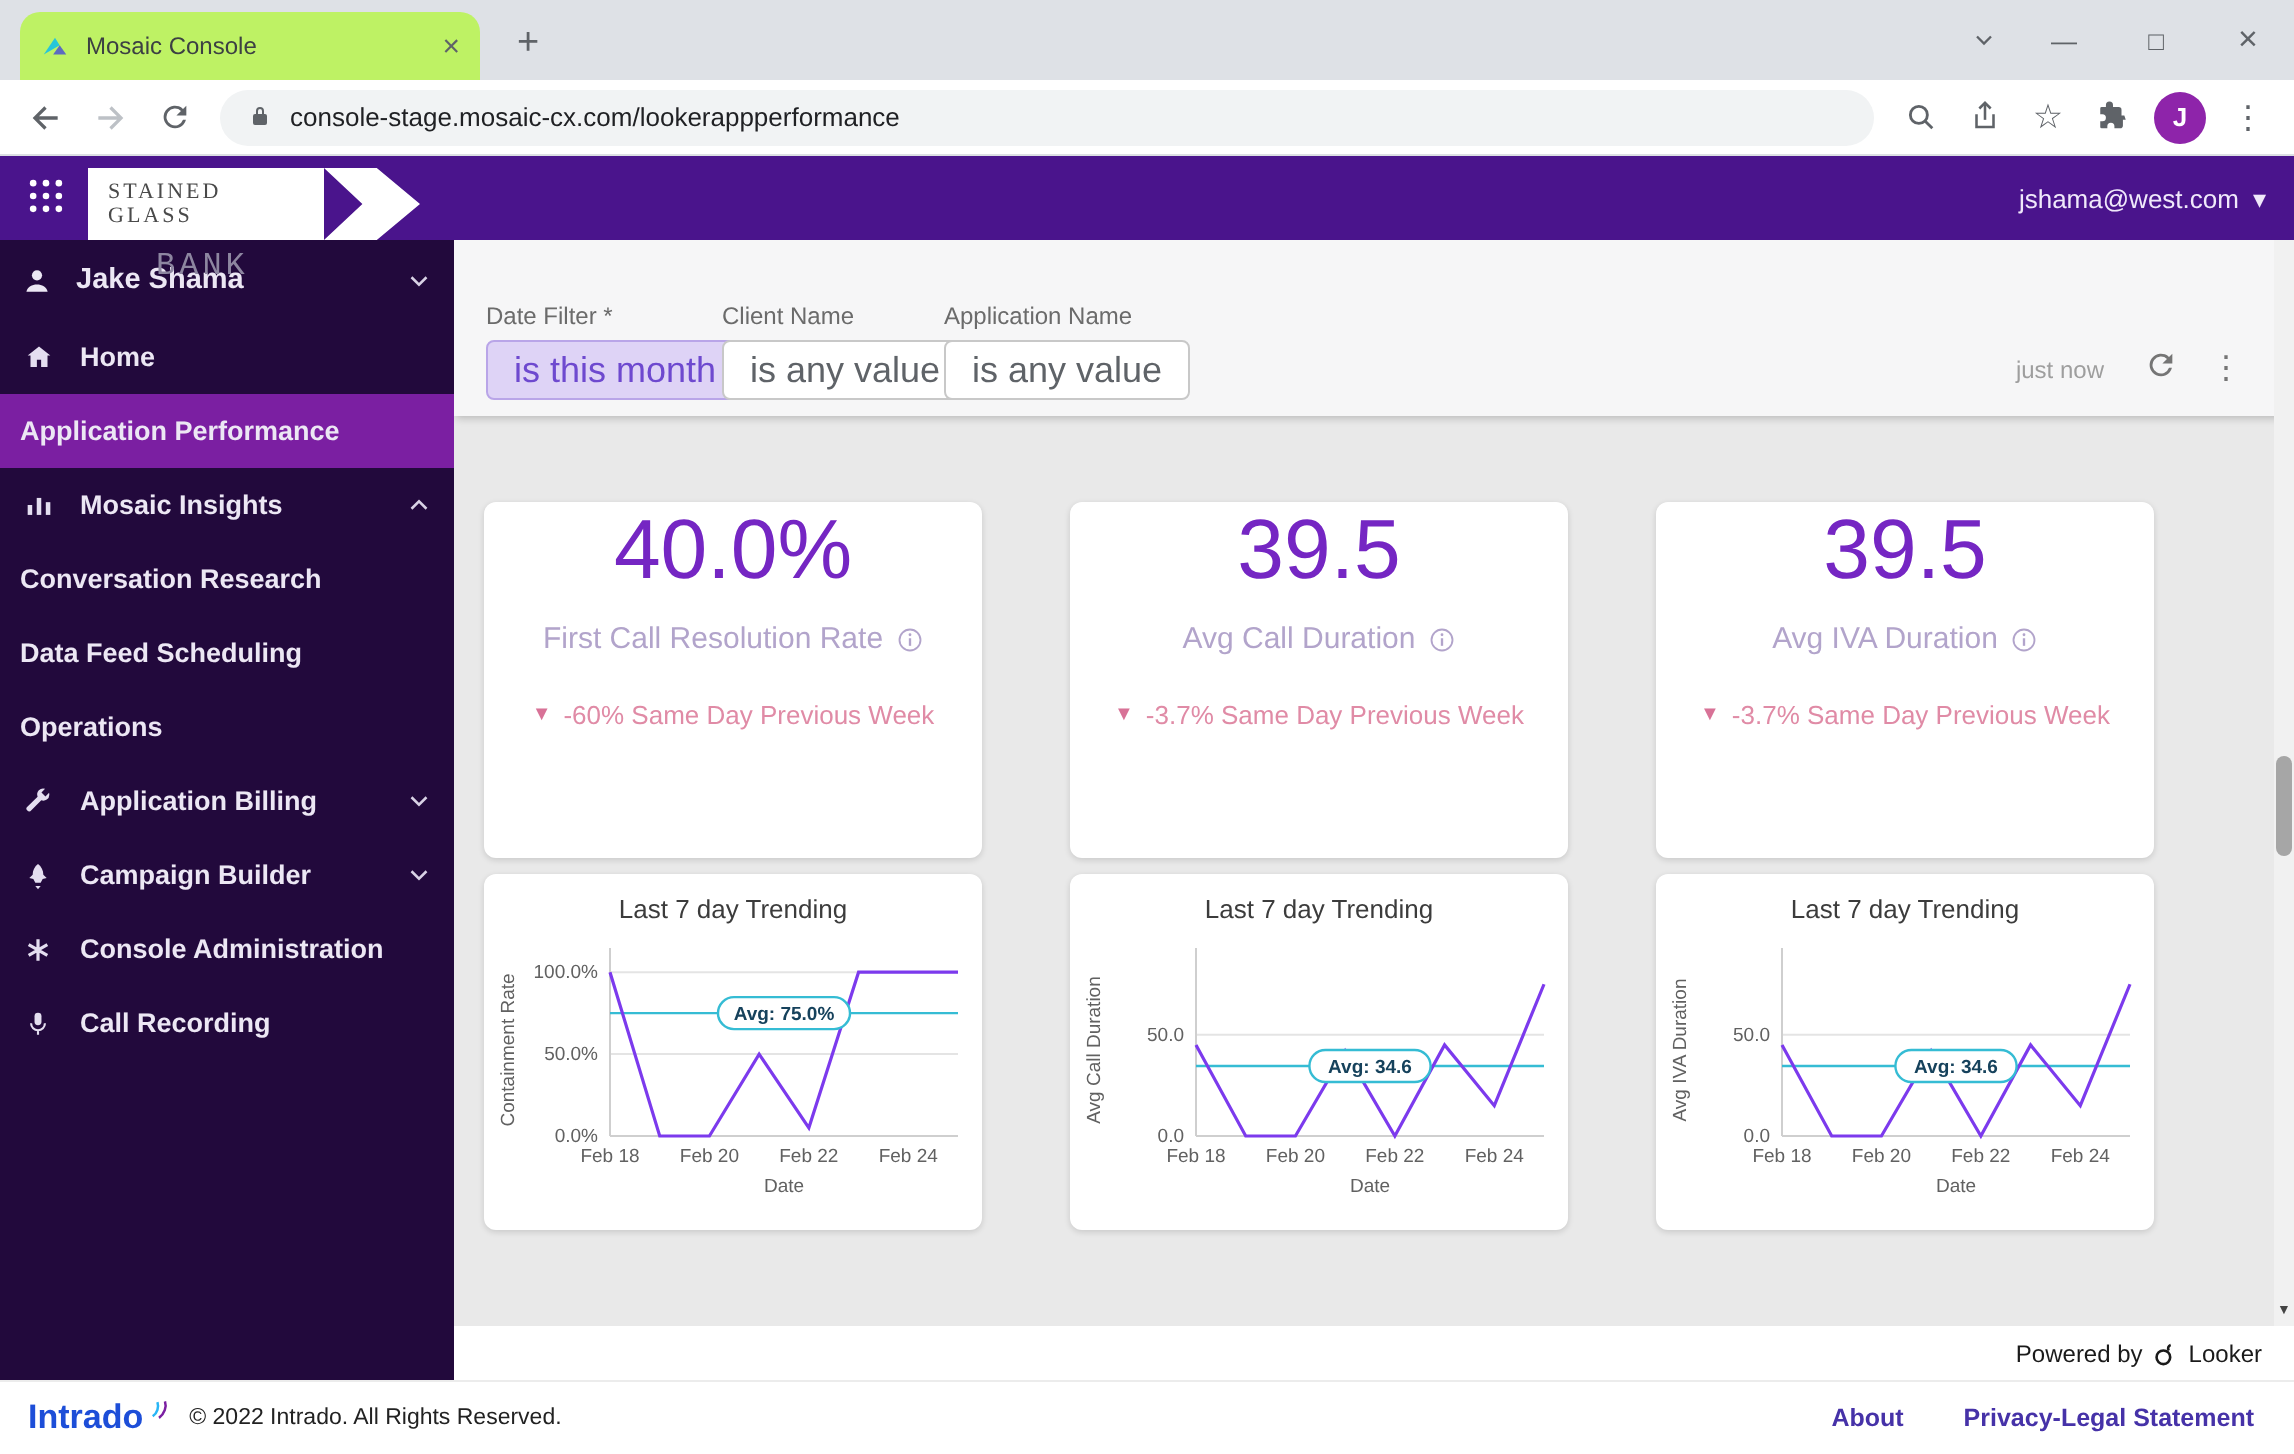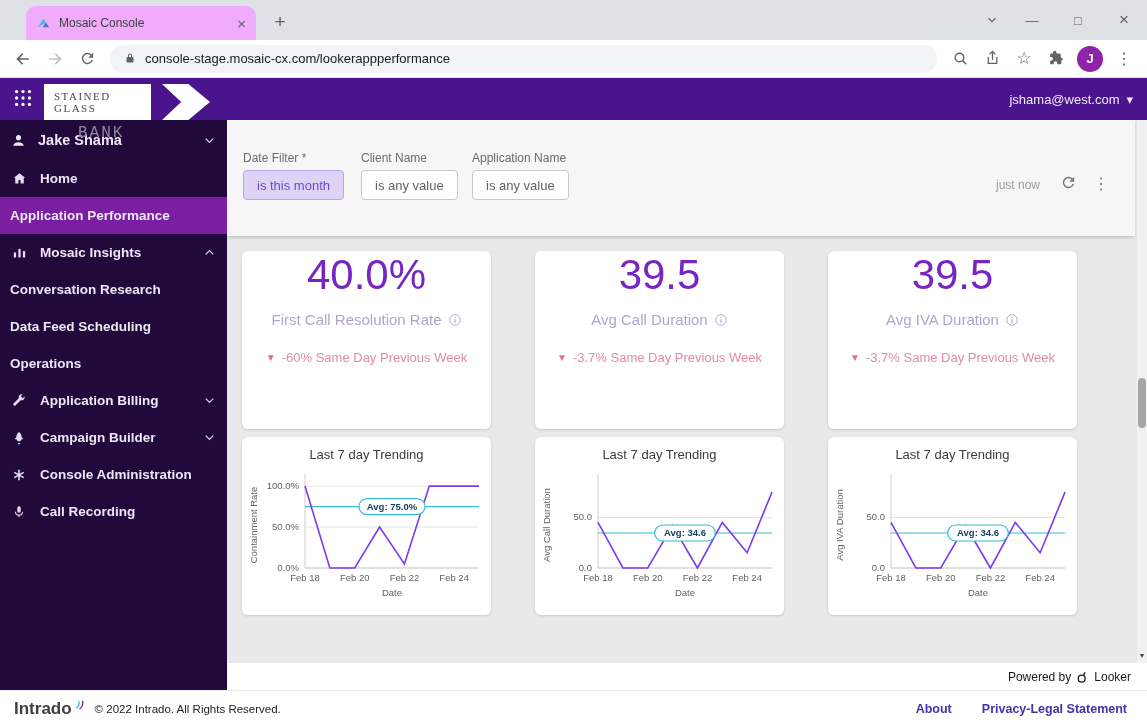--- a/index.html
+++ b/index.html
@@ -6,61 +6,61 @@
   html,body { margin:0; padding:0; }
   body {
     width:1147px; height:727px; position:relative; overflow:hidden;
     font-family:"Liberation Sans", sans-serif; background:#fff;
   }
   svg { display:block; }
   svg text { font-family:"Liberation Sans", sans-serif; }
 
   
   .tabstrip { position:absolute; left:0; top:0; width:100%; height:40px; background:#dee1e6; display:flex; align-items:flex-end; }
-  .tab { margin-left:26px; width:230px; height:34px; background:#f0abfc; border-radius:10px 10px 0 0; display:flex; align-items:center; padding:0 10px; gap:8px; }
+  .tab { margin-left:10px; width:230px; height:34px; background:#bef264; border-radius:10px 10px 0 0; display:flex; align-items:center; padding:0 10px; gap:8px; }
   .tab-title { font-size:12px; color:#3c4043; flex:1; white-space:nowrap; overflow:hidden; }
   .tab-close { color:#5f6368; font-size:15px; line-height:1; }
   .newtab { width:28px; height:28px; margin:0 0 4px 10px; display:flex; align-items:center; justify-content:center; font-size:19px; color:#5f6368; }
   .win-controls { margin-left:auto; display:flex; align-items:center; height:100%; }
   .win-btn { width:46px; height:100%; display:flex; align-items:center; justify-content:center; color:#5f6368; font-size:13px; }
   .win-caret { width:34px; height:100%; display:flex; align-items:center; justify-content:center; color:#5f6368; }
 
   .addressbar { position:absolute; top:40px; left:0; width:100%; height:38px; background:#fff; border-bottom:1px solid #dcdfe3; display:flex; align-items:center; padding:0 8px; gap:2px;justify-content:center; }
   .nav-btn { width:30px; height:30px; display:flex; align-items:center; justify-content:center; border-radius:50%; }
   .urlbar { flex:1; height:28px; background:#f1f3f4; border-radius:14px; display:flex; align-items:center; padding:0 14px; gap:9px; margin:0 6px; }
   .url-text { font-size:13px; color:#202124; }
   .avatar { width:26px; height:26px; border-radius:50%; background:#8e24aa; color:#fff; font-size:13px; font-weight:bold; display:flex; align-items:center; justify-content:center; margin:0 4px; }
   .kebab { font-size:16px; color:#5f6368; }
 
   
   .appbar { position:absolute; top:78px; left:0; width:100%; height:42px; background:#4a148c; z-index:5; }
   .apps-grid { position:absolute; left:12px; top:9px; }
   .logo { position:absolute; left:44px; top:6px; width:175px; height:52px; }
-  .logo-flag { position:absolute; left:0; top:0; width:107px; height:36px; background:#fff; display:flex; align-items:center; padding-left:10px; }
+  .logo-flag { position:absolute; left:0; top:0; width:118px; height:36px; background:#fff; display:flex; align-items:center; padding-left:10px; }
   .logo-text { display:flex; flex-direction:column; font-size:11px; letter-spacing:1.5px; color:#4a4a4a; text-transform:uppercase; line-height:12px; font-family:"Liberation Serif", serif; }
   .logo-arrow { position:absolute; left:118px; top:0; width:48px; height:36px; background:#fff;
     clip-path:polygon(0 0,55% 0,100% 50%,55% 100%,0 100%,40% 50%); }
   .logo-bank { position:absolute; left:34px; top:40px; font-size:16px; letter-spacing:2px; color:#8d86a0; text-transform:uppercase; font-family:Liberation Mono, monospace; }
   .user-menu { position:absolute; right:14px; top:0; height:42px; display:flex; align-items:center; gap:7px; color:#f0e9fb; font-size:13px; }
 
   
   .shell { position:absolute; top:120px; left:0; width:1147px; height:570px; display:flex; }
   .sidebar { width:227px; background:#22093c; color:#ece7f4; display:flex; flex-direction:column; flex-shrink:0; }
   .side-user { height:40px; display:flex; align-items:center; padding:0 10px; gap:11px; font-weight:bold; font-size:14.5px; }
   .side-item { height:37px; display:flex; align-items:center; padding:0 10px; gap:12px; font-size:13.5px; font-weight:600; }
   .side-item .icon { width:18px; display:flex; justify-content:center; color:#e4def0; }
   .side-item.active { background:#7b1fa2; }
   .chev { margin-left:auto; color:#d9d2e6; }
   .chev.up svg { transform:rotate(180deg); }
 
   
   .main { flex:1; position:relative; background:#e9e9e9; overflow:hidden; }
-  .filterbar { position:absolute; top:0; left:0; right:12px; height:116px; background:#f6f6f7; box-shadow:0 2px 4px -1px rgba(0,0,0,.22); z-index:2; }
+  .filterbar { position:absolute; top:0; left:0; right:0; height:88px; background:#f6f6f7; box-shadow:0 2px 4px -1px rgba(0,0,0,.22); z-index:2; }
   .f-label { position:absolute; top:31px; font-size:12px; color:#6b6b6b; }
-  .chip { position:absolute; top:50px; height:30px; border-radius:4px; display:flex; align-items:center; padding:0 13px; font-size:13px; }
+  .chip { position:absolute; top:50px; height:30px; border-radius:4px; display:flex; align-items:center; padding:0 13px; font-size:18px; }
   .chip.purple { background:#ded3f6; border:1px solid #b9a5e8; color:#6e49cf; }
   .chip.plain  { background:#fff; border:1px solid #c8c8c8; color:#5f6368; }
   .updated { position:absolute; right:95px; top:58px; font-size:12px; color:#9e9e9e; }
   .refresh-btn { position:absolute; right:58px; top:54px; color:#757575; }
   .filter-kebab { position:absolute; right:26px; top:54px; color:#757575; font-size:16px; }
 
   .dashboard { position:absolute; top:100px; left:0; right:0; bottom:27px; background:#e9e9e9; overflow:hidden; }
   .row { display:flex; margin-left:15px; gap:44px; }
   .row1 { padding-top:31px; }
   .row2 { margin-top:8px; }
@@ -73,21 +73,21 @@
   svg.chart { width:240px; height:150px; margin-top:2px; }
 
   .poweredby { position:absolute; left:0; right:0; bottom:0; height:27px; background:#fff; display:flex; align-items:center; justify-content:flex-end; padding-right:16px; gap:5px; font-size:12px; color:#1a1a1a; z-index:3; }
 
   .sb-track { position:absolute; right:0; top:0; bottom:27px; width:10px; background:#f1f1f1; z-index:4; }
   .sb-thumb { position:absolute; right:1px; top:258px; width:8px; height:50px; background:#a6a6a6; border-radius:4px; }
   .sb-arrow { position:absolute; right:0; bottom:0; width:10px; height:16px; display:flex; align-items:center; justify-content:center; font-size:7px; color:#444; }
 
   
   .footer { position:absolute; left:0; top:690px; width:100%; height:37px; background:#fff; border-top:1px solid #ececec; display:flex; align-items:center; padding:0 14px; gap:10px; }
-  .brand { color:#404040; font-weight:bold; font-size:17px; display:flex; align-items:flex-start; gap:2px; }
+  .brand { color:#1d4ed8; font-weight:bold; font-size:17px; display:flex; align-items:flex-start; gap:2px; }
   .copyright { font-size:11.5px; color:#222; }
   .footer-links { margin-left:auto; display:flex; gap:30px; padding-right:6px; }
   .flink { font-size:12.5px; font-weight:bold; color:#4632a8; }
 </style>
 </head>
 <body>
 
 <div class="tabstrip">
   <div class="tab">
     <span>

